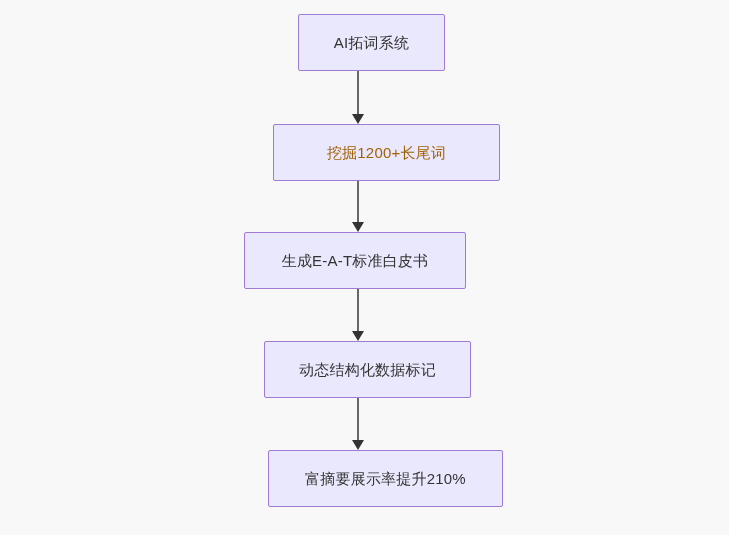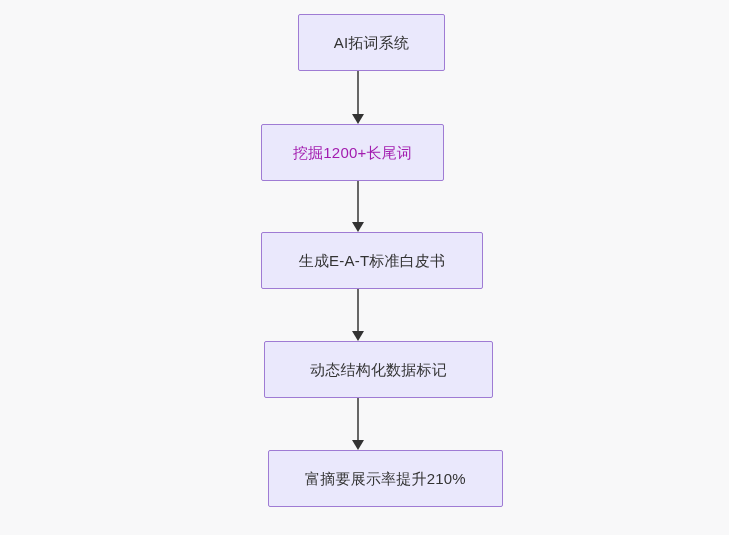--- a/index.html
+++ b/index.html
@@ -78,25 +78,25 @@
     </div>
     <div class="edge" style="left: 345px; top: 398px; height: 52px;">
       <svg width="26" height="52" viewBox="0 0 26 52">
         <line x1="13" y1="0" x2="13" y2="44" stroke="#666666" stroke-width="2"></line>
         <polygon points="13,52 7,42 19,42" fill="#333333"></polygon>
       </svg>
     </div>
     <div class="node" style="left: 298px; top: 14px; width: 147px; height: 57px; background: rgb(234, 232, 252); border-color: rgb(159, 123, 212); color: rgb(51, 51, 51);">
       <span class="node-label">AI拓词系统</span>
     </div>
-    <div class="node" style="left: 261px; top: 124px; width: 183px; height: 57px; background: rgb(234, 232, 252); border-color: rgb(159, 123, 212); color: #a21caf;">
+    <div class="node" style="left: 273px; top: 124px; width: 227px; height: 57px; background: rgb(234, 232, 252); border-color: rgb(159, 123, 212); color: #a16207;">
       <span class="node-label">挖掘1200+长尾词</span>
     </div>
-    <div class="node" style="left: 261px; top: 232px; width: 222px; height: 57px; background: rgb(234, 232, 252); border-color: rgb(159, 123, 212); color: rgb(51, 51, 51);">
+    <div class="node" style="left: 244px; top: 232px; width: 222px; height: 57px; background: rgb(234, 232, 252); border-color: rgb(159, 123, 212); color: rgb(51, 51, 51);">
       <span class="node-label">生成E-A-T标准白皮书</span>
     </div>
-    <div class="node" style="left: 264px; top: 341px; width: 229px; height: 57px; background: rgb(234, 232, 252); border-color: rgb(159, 123, 212); color: rgb(51, 51, 51);">
+    <div class="node" style="left: 264px; top: 341px; width: 207px; height: 57px; background: rgb(234, 232, 252); border-color: rgb(159, 123, 212); color: rgb(51, 51, 51);">
       <span class="node-label">动态结构化数据标记</span>
     </div>
     <div class="node" style="left: 268px; top: 450px; width: 235px; height: 57px; background: rgb(234, 232, 252); border-color: rgb(159, 123, 212); color: rgb(51, 51, 51);">
       <span class="node-label">富摘要展示率提升210%</span>
     </div>
   </div>
 
 </body></html>

